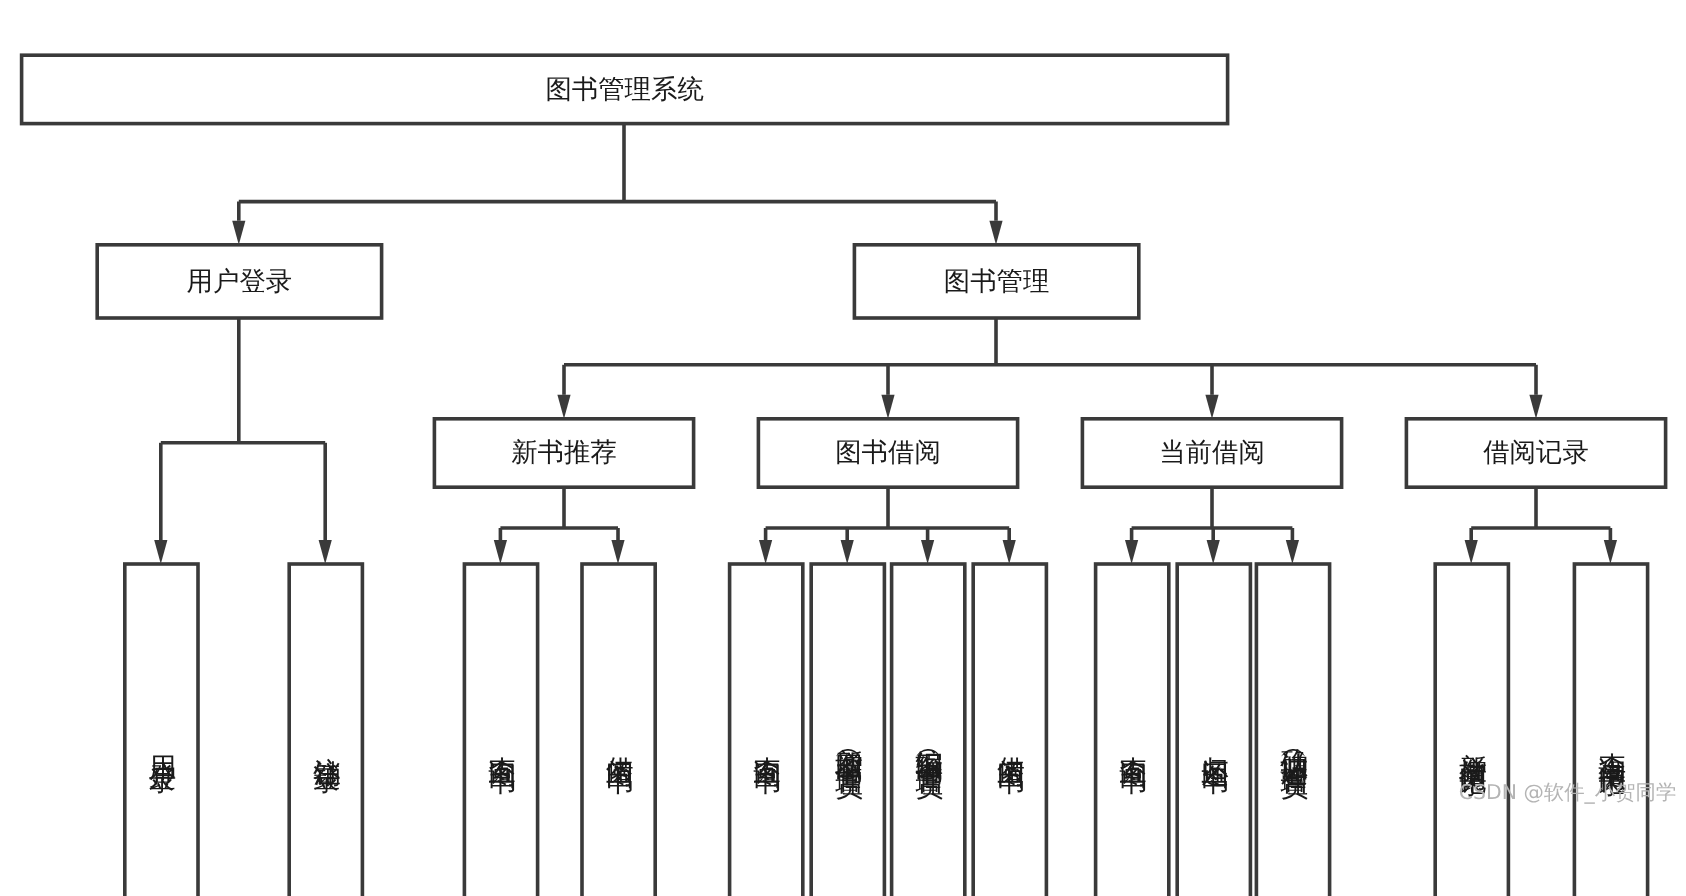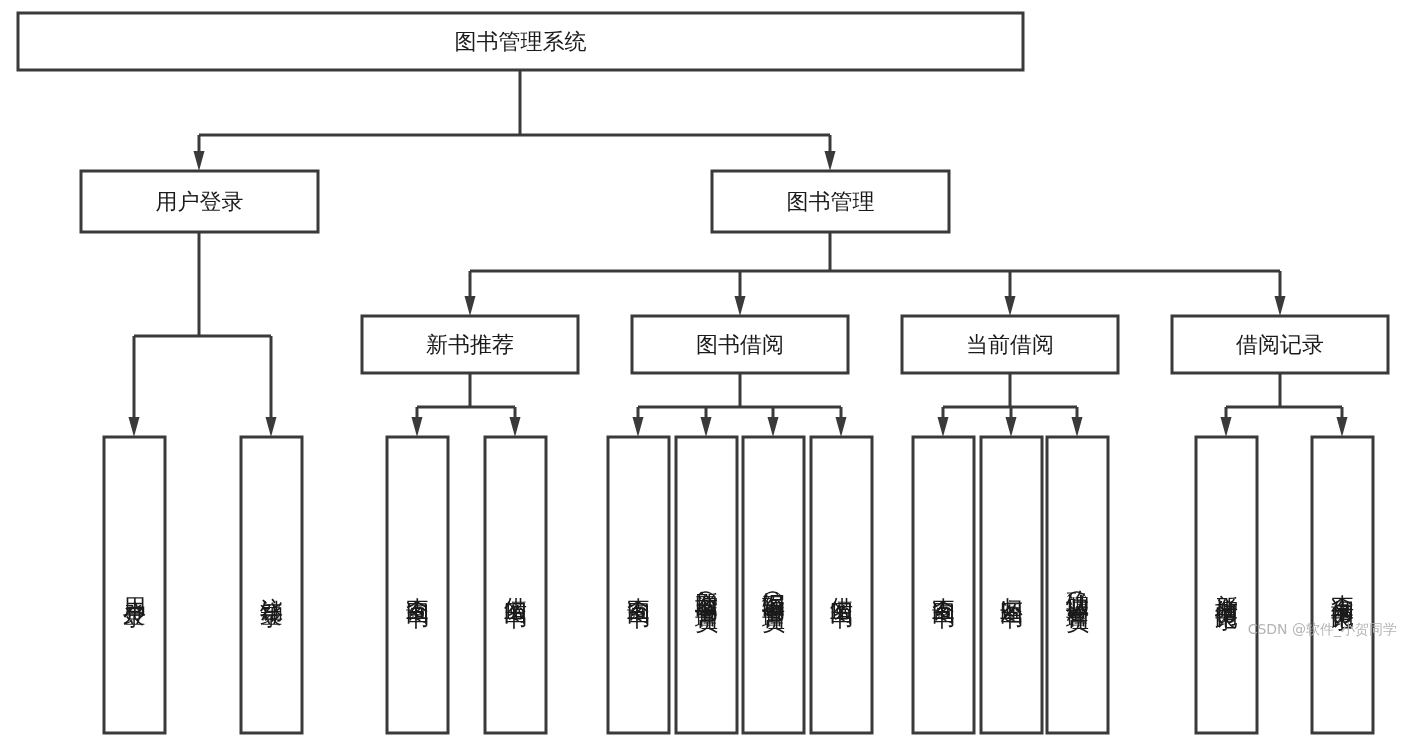--- a/index.html
+++ b/index.html
@@ -11,20 +11,21 @@
     width: 1405px;
     height: 747px;
     overflow: hidden;
     font-family: "DejaVu Sans", "Liberation Sans", sans-serif;
   }
   #diagram-root {
     position: relative;
     width: 1405px;
     height: 643px;
     background: #ffffff;
+    margin-top: 33px;
   }
   svg#tree-svg {
     position: absolute;
     left: 0;
     top: 0;
     width: 1405px;
     height: 747px;
     display: block;
   }
   .node-box {
@@ -61,21 +62,21 @@
     align-items: center;
     justify-content: center;
     white-space: nowrap;
     pointer-events: none;
   }
   .watermark {
     position: absolute;
     right: 8px;
     bottom: 4px;
     font-family: "DejaVu Sans", "Liberation Sans", sans-serif;
-    font-size: 14px;
+    font-size: 17px;
     color: #b4b4b4;
     white-space: nowrap;
   }
 </style>
 </head>
 <body>
 
 <div id="diagram-root">
   <svg id="tree-svg" viewBox="0 0 1405 747" xmlns="http://www.w3.org/2000/svg">
     <g id="connectors-layer">

